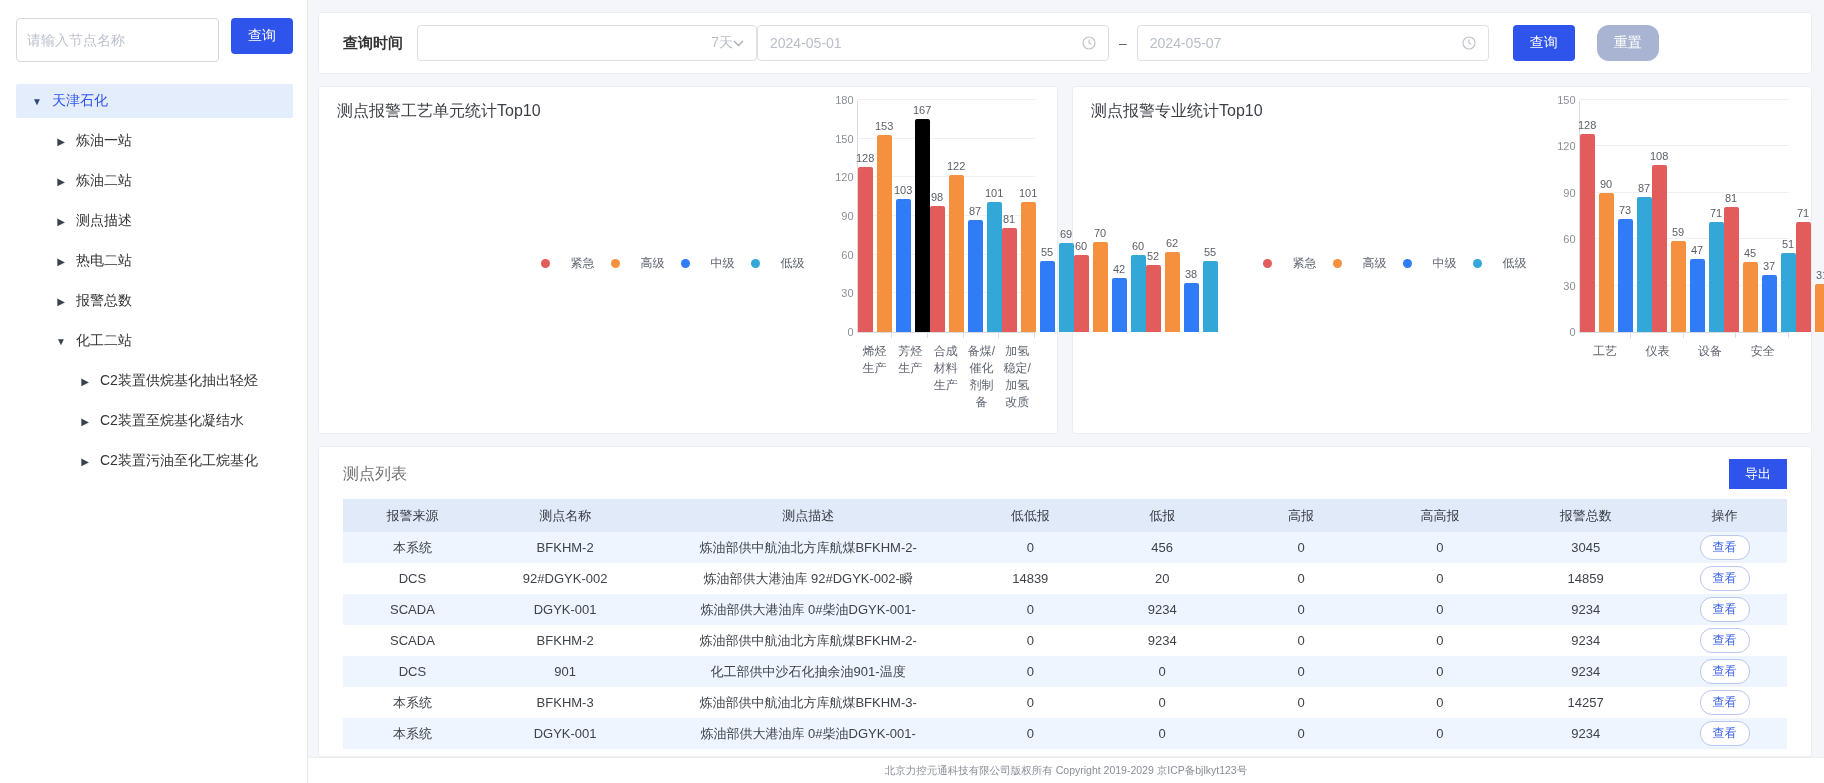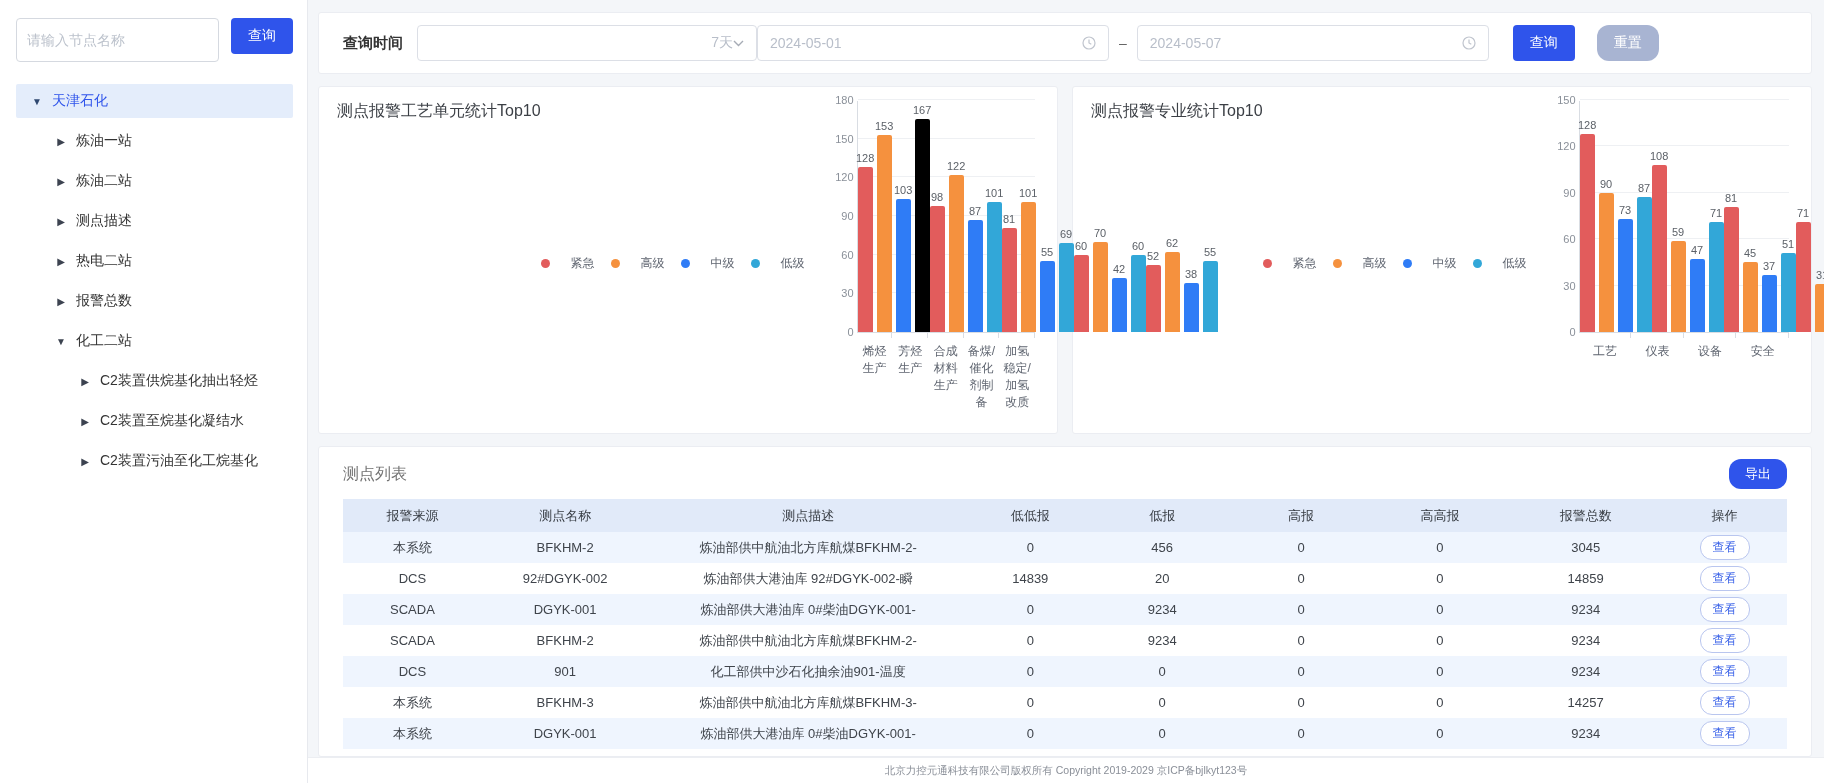--- a/index.html
+++ b/index.html
@@ -60,21 +60,21 @@
     font-size:11px; color:#5c6168; white-space:nowrap; }
   .xticks { display:flex; height:5px; }
   .xticks div { flex:1; border-right:1px solid #d9dde3; }
   .xlabels { display:flex; padding-top:5px; }
   .xlabels div { flex:1; text-align:center; font-size:12px; color:#5f6570; }
 
   
   .table-card { flex:1; min-height:0; overflow:hidden; padding:12px 24px 0 24px; display:flex; flex-direction:column; }
   .table-head-row { display:flex; align-items:center; justify-content:space-between; margin-bottom:10px; }
   .table-title { font-size:16px; color:#737373; }
-  .btn-export { background:#2f54eb; color:#fff; border:none; border-radius:12px; height:30px;
+  .btn-export { background:#2f54eb; color:#fff; border:none; border-radius:0; height:30px;
     padding:0 16px; font-size:13px; cursor:pointer; font-family:inherit; }
   .grid-table { width:100%; }
   .t-row { display:grid; grid-template-columns:1fr 1.2fr 2.3fr 0.9fr 1fr 1fr 1fr 1.1fr 0.9fr;
     align-items:center; height:31px; font-size:13px; color:#3f444b; text-align:center; }
   .t-row.t-header { background:#e1eaf9; height:33px; color:#363b42; }
   .t-row.odd { background:#eff5fe; }
   .btn-view { background:#fff; color:#3a62e8; border:1px solid #b9c6ef; border-radius:12px;
     height:25px; padding:0 12px; font-size:12px; cursor:pointer; justify-self:center; font-family:inherit; }
 
   

